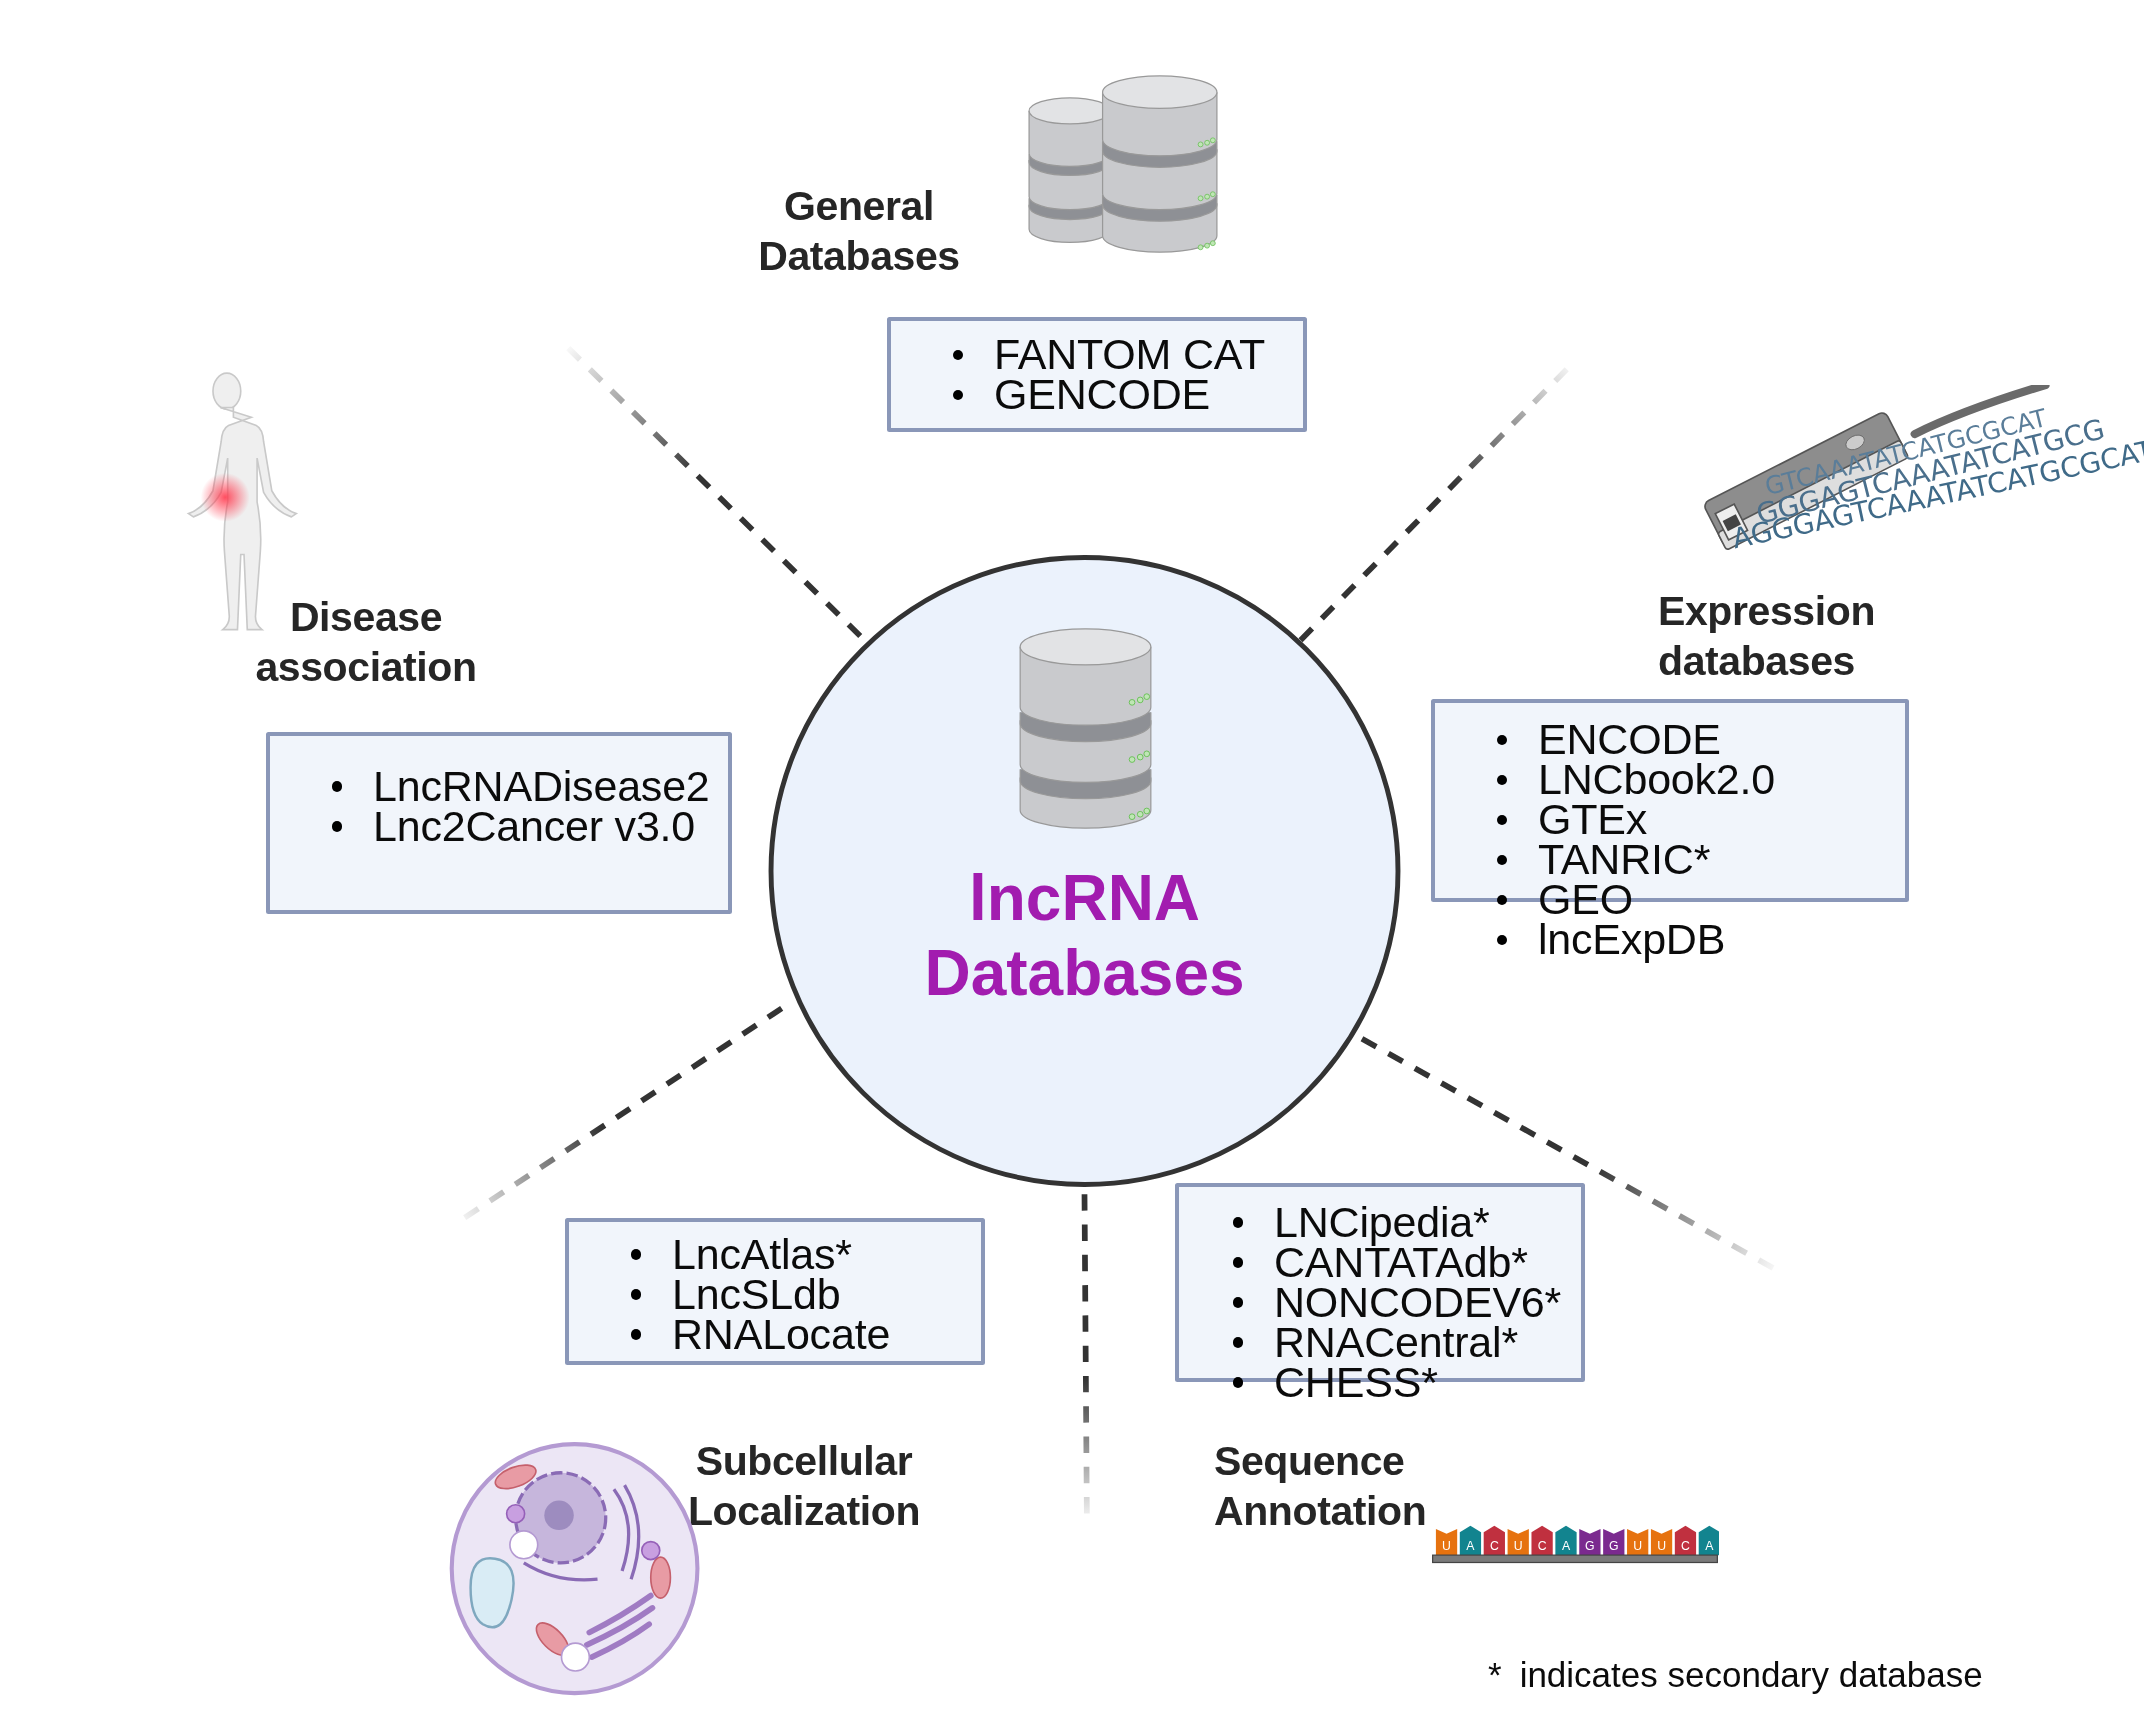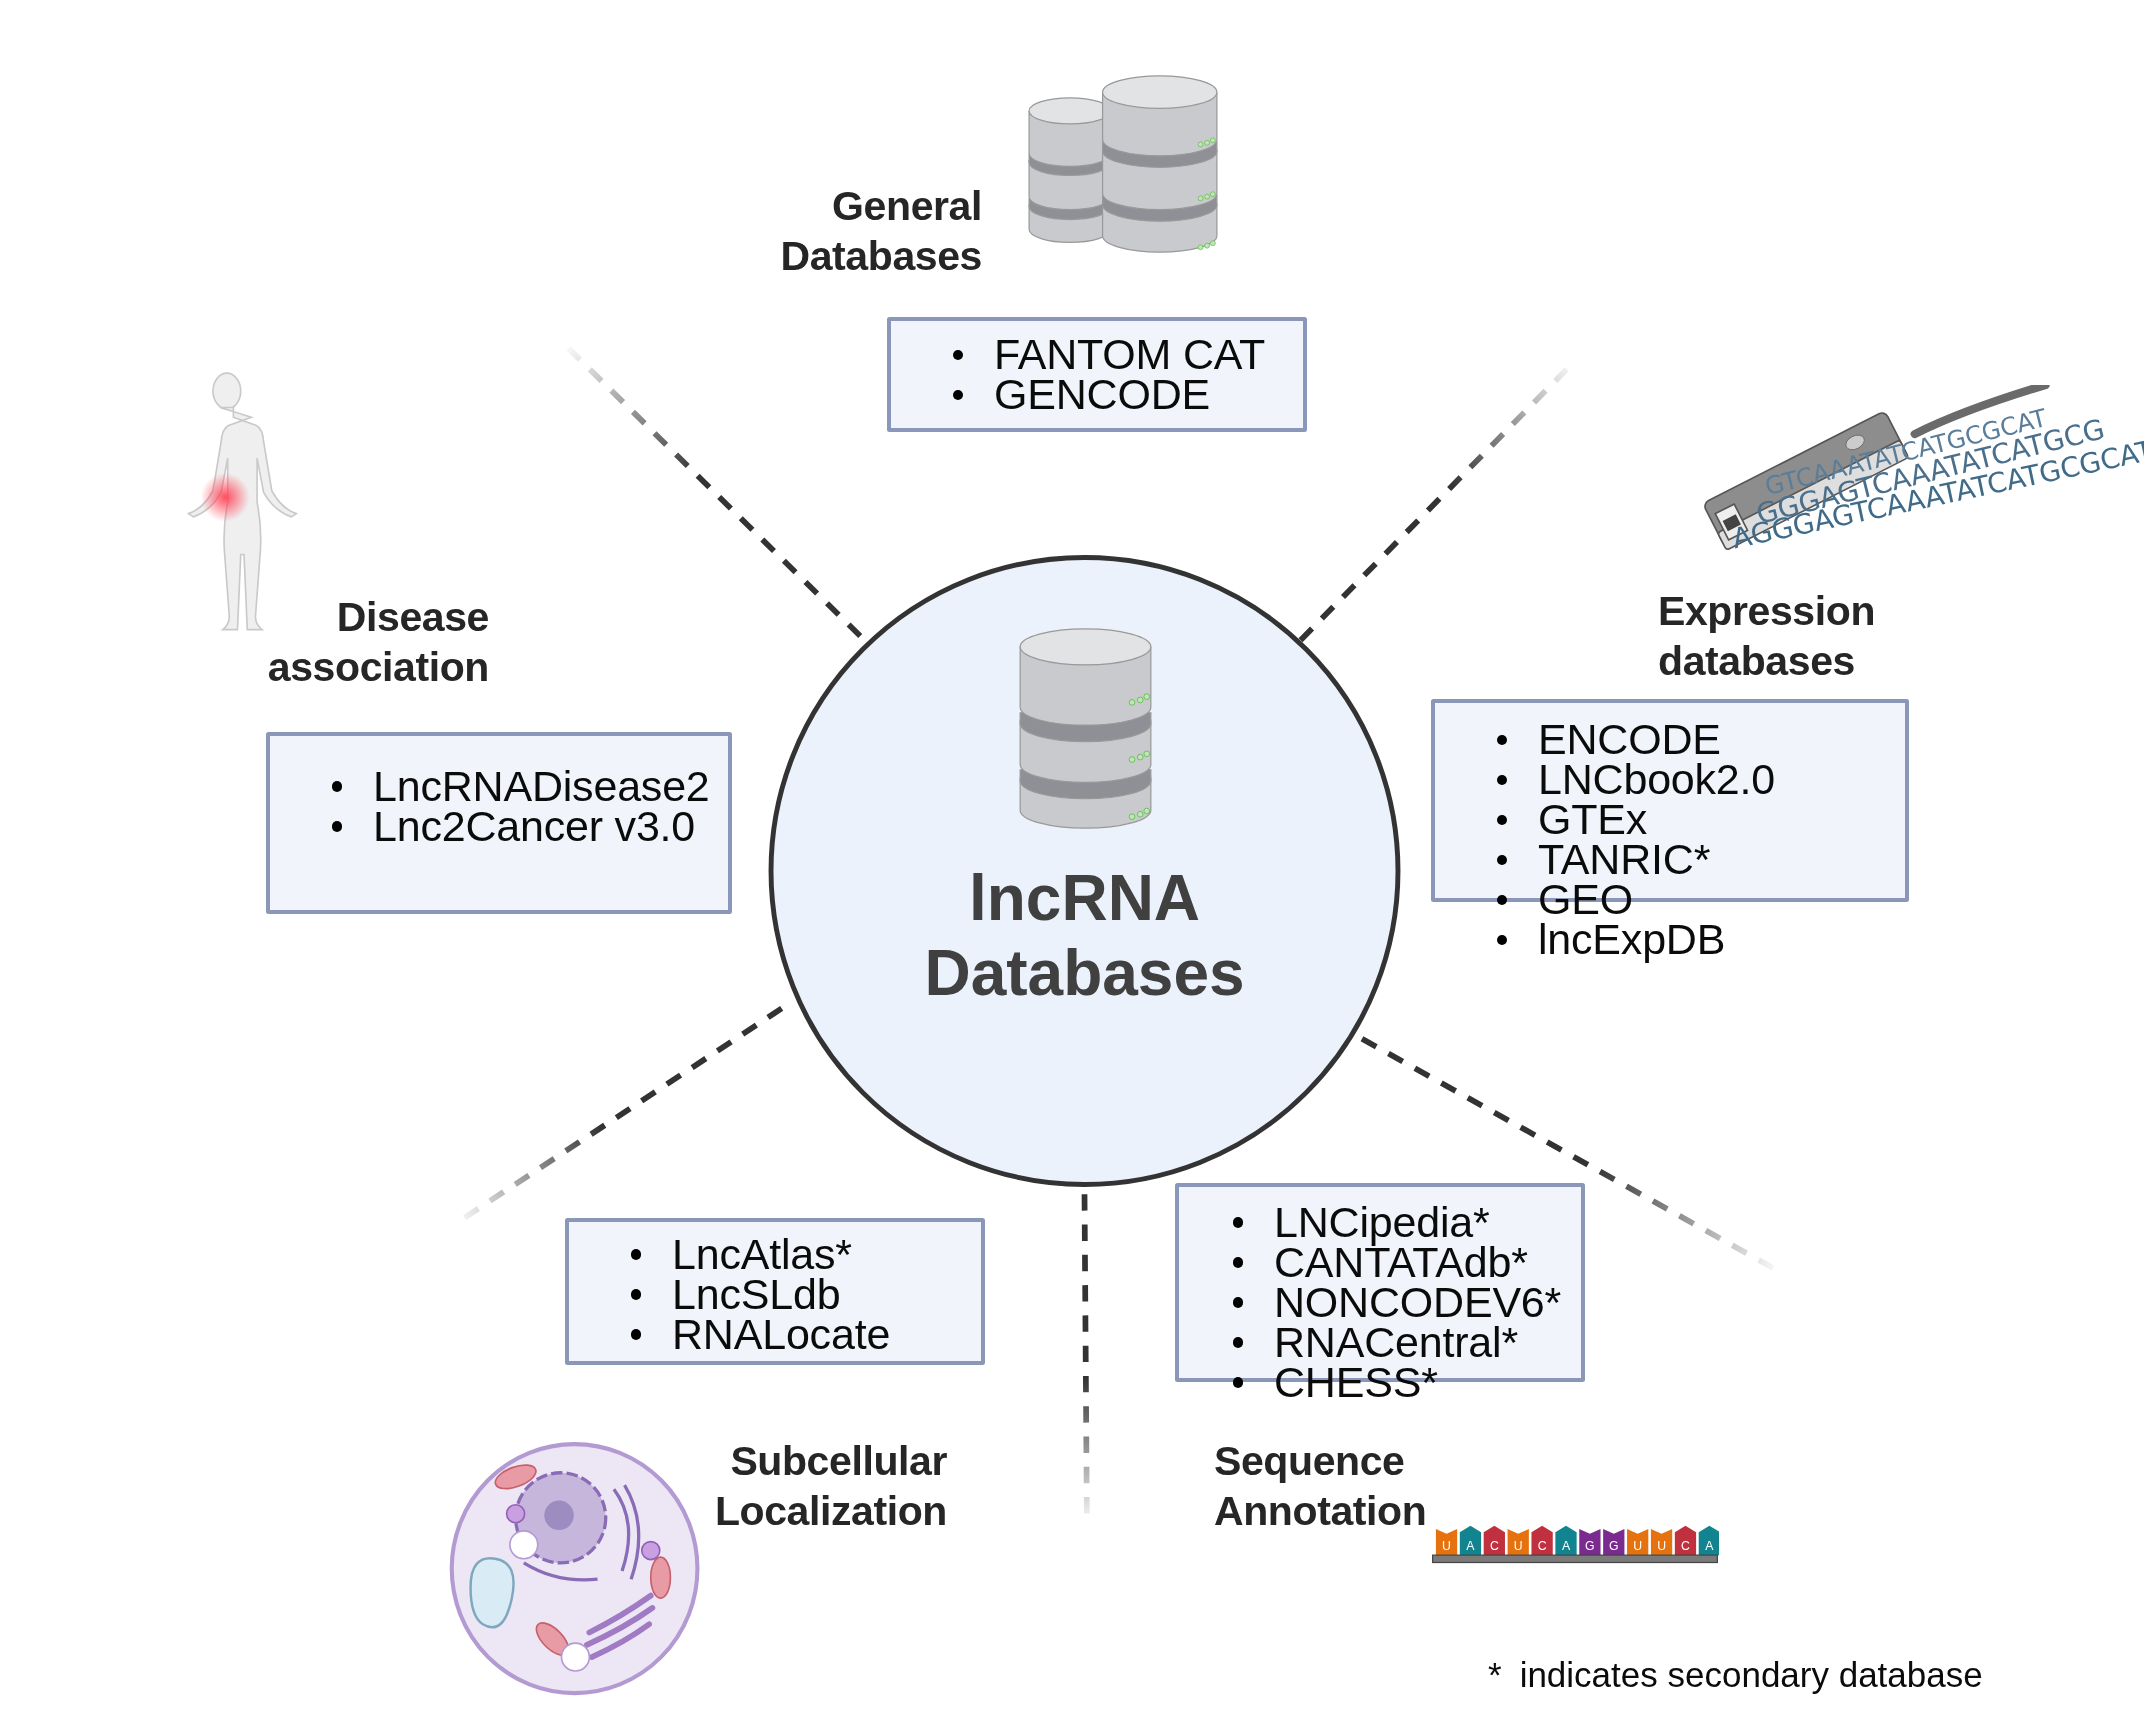--- a/index.html
+++ b/index.html
@@ -2,31 +2,31 @@
 <html style="font-size:13px"><head>
 <meta charset="utf-8">
 <style>
   html, body { margin:0; padding:0; background:#ffffff; }
   body { width:2151px; height:1728px; position:relative; overflow:hidden;
          font-family:"Liberation Sans", "DejaVu Sans", sans-serif; color:#222; }
   .abs { position:absolute; }
   svg.bg { position:absolute; left:0; top:0; }
   .cat-label { position:absolute; font-weight:bold; font-size:41px; line-height:50px;
                color:#262626; letter-spacing:-0.4px; white-space:nowrap; }
-  .cat-label.right { text-align:right; }
+  .cat-label.right { text-align:center; }
   .cat-label span { display:block; }
   .db-box { position:absolute; box-sizing:border-box; background:#f1f5fb;
             border:4.1px solid #8a97b8; border-radius:2.5px; }
   .db-box ul { list-style:none; margin:0; padding:0; position:absolute; }
   .db-box li { position:relative; font-size:43px; line-height:40px; color:#0b0b0b;
                padding-left:46px; white-space:nowrap; letter-spacing:-0.2px; }
   .db-box li::before { content:""; position:absolute; left:4.9px; top:15.5px; width:10.6px; height:10.6px;
                border-radius:50%; background:#000; }
   .center-title { position:absolute; left:839px; width:491px; text-align:center; font-weight:bold;
-                  font-size:64px; line-height:75px; color:#404040; top:861px; }
+                  font-size:64px; line-height:75px; color:#a21caf; top:861px; }
   .center-title span { display:block; }
   .footnote { position:absolute; left:1488px; top:1655px; font-size:35px; color:#0b0b0b; white-space:nowrap; }
   .footnote .star { margin-right:18px; }
 </style>
 </head>
 <body>
 
 <svg class="bg" width="2151" height="1728" viewBox="0 0 2628 2111">
   <defs>
     <linearGradient id="gNW" gradientUnits="userSpaceOnUse" x1="1051" y1="777" x2="689" y2="420">

